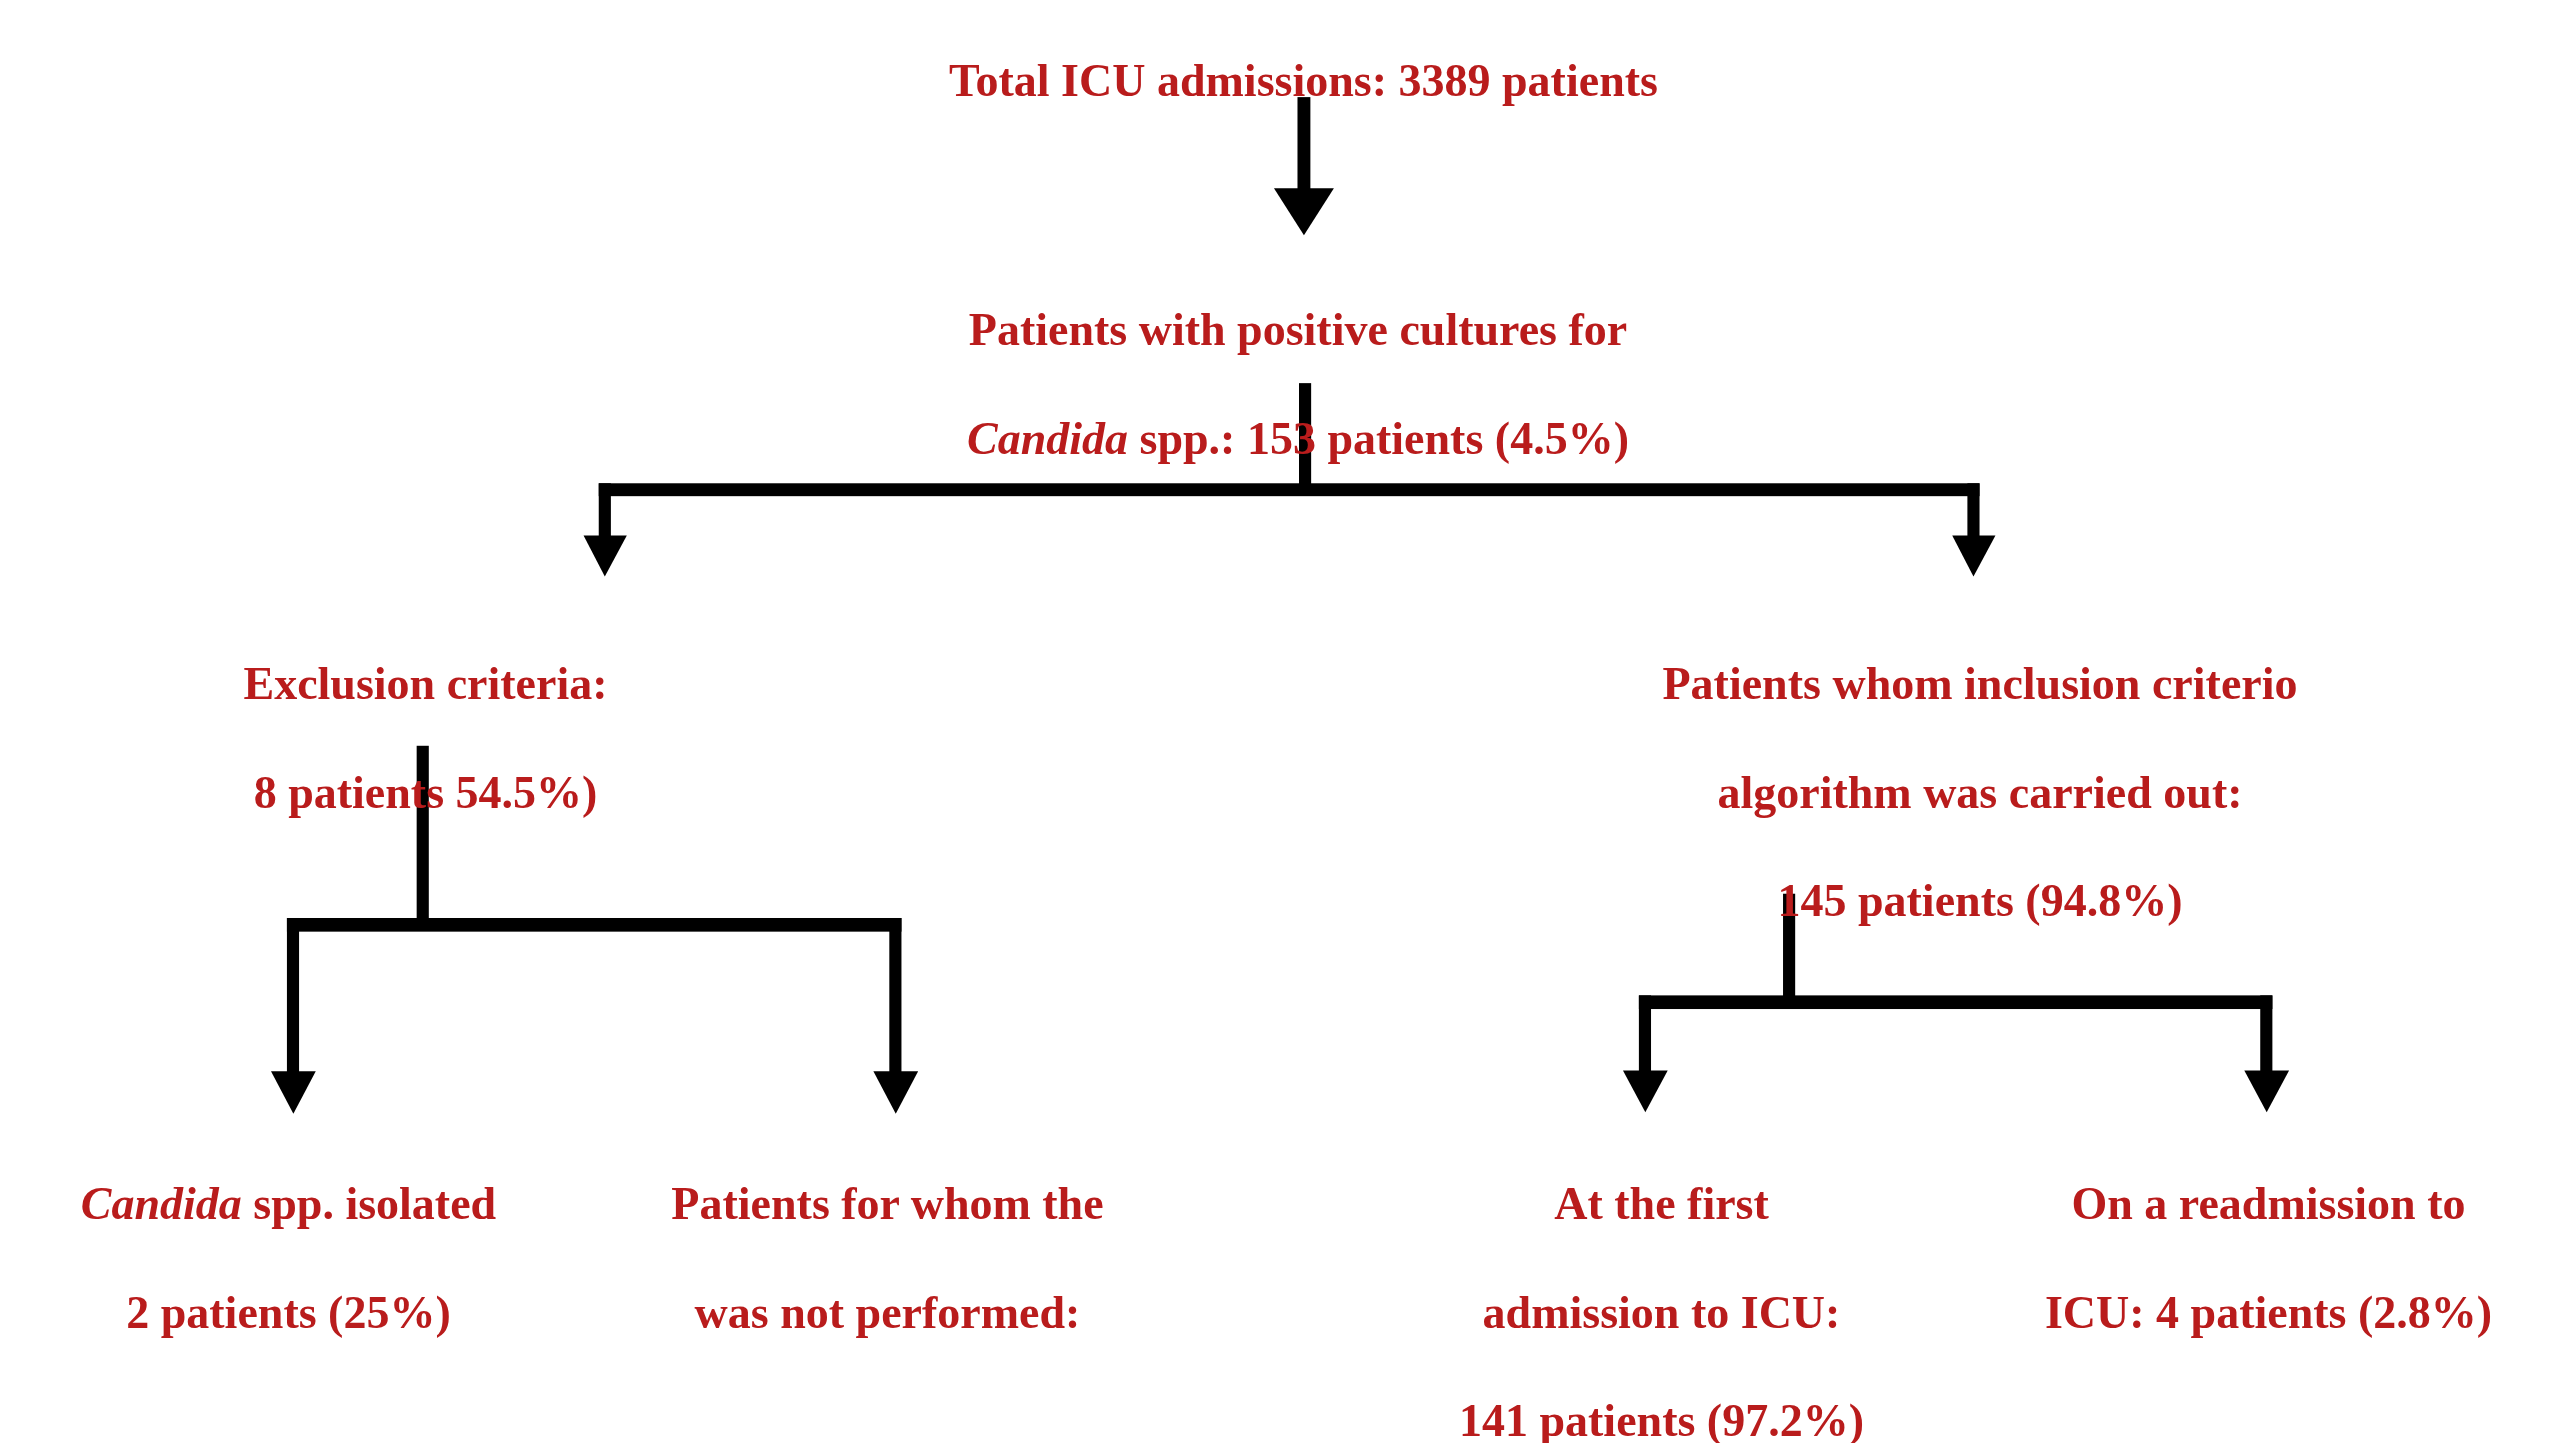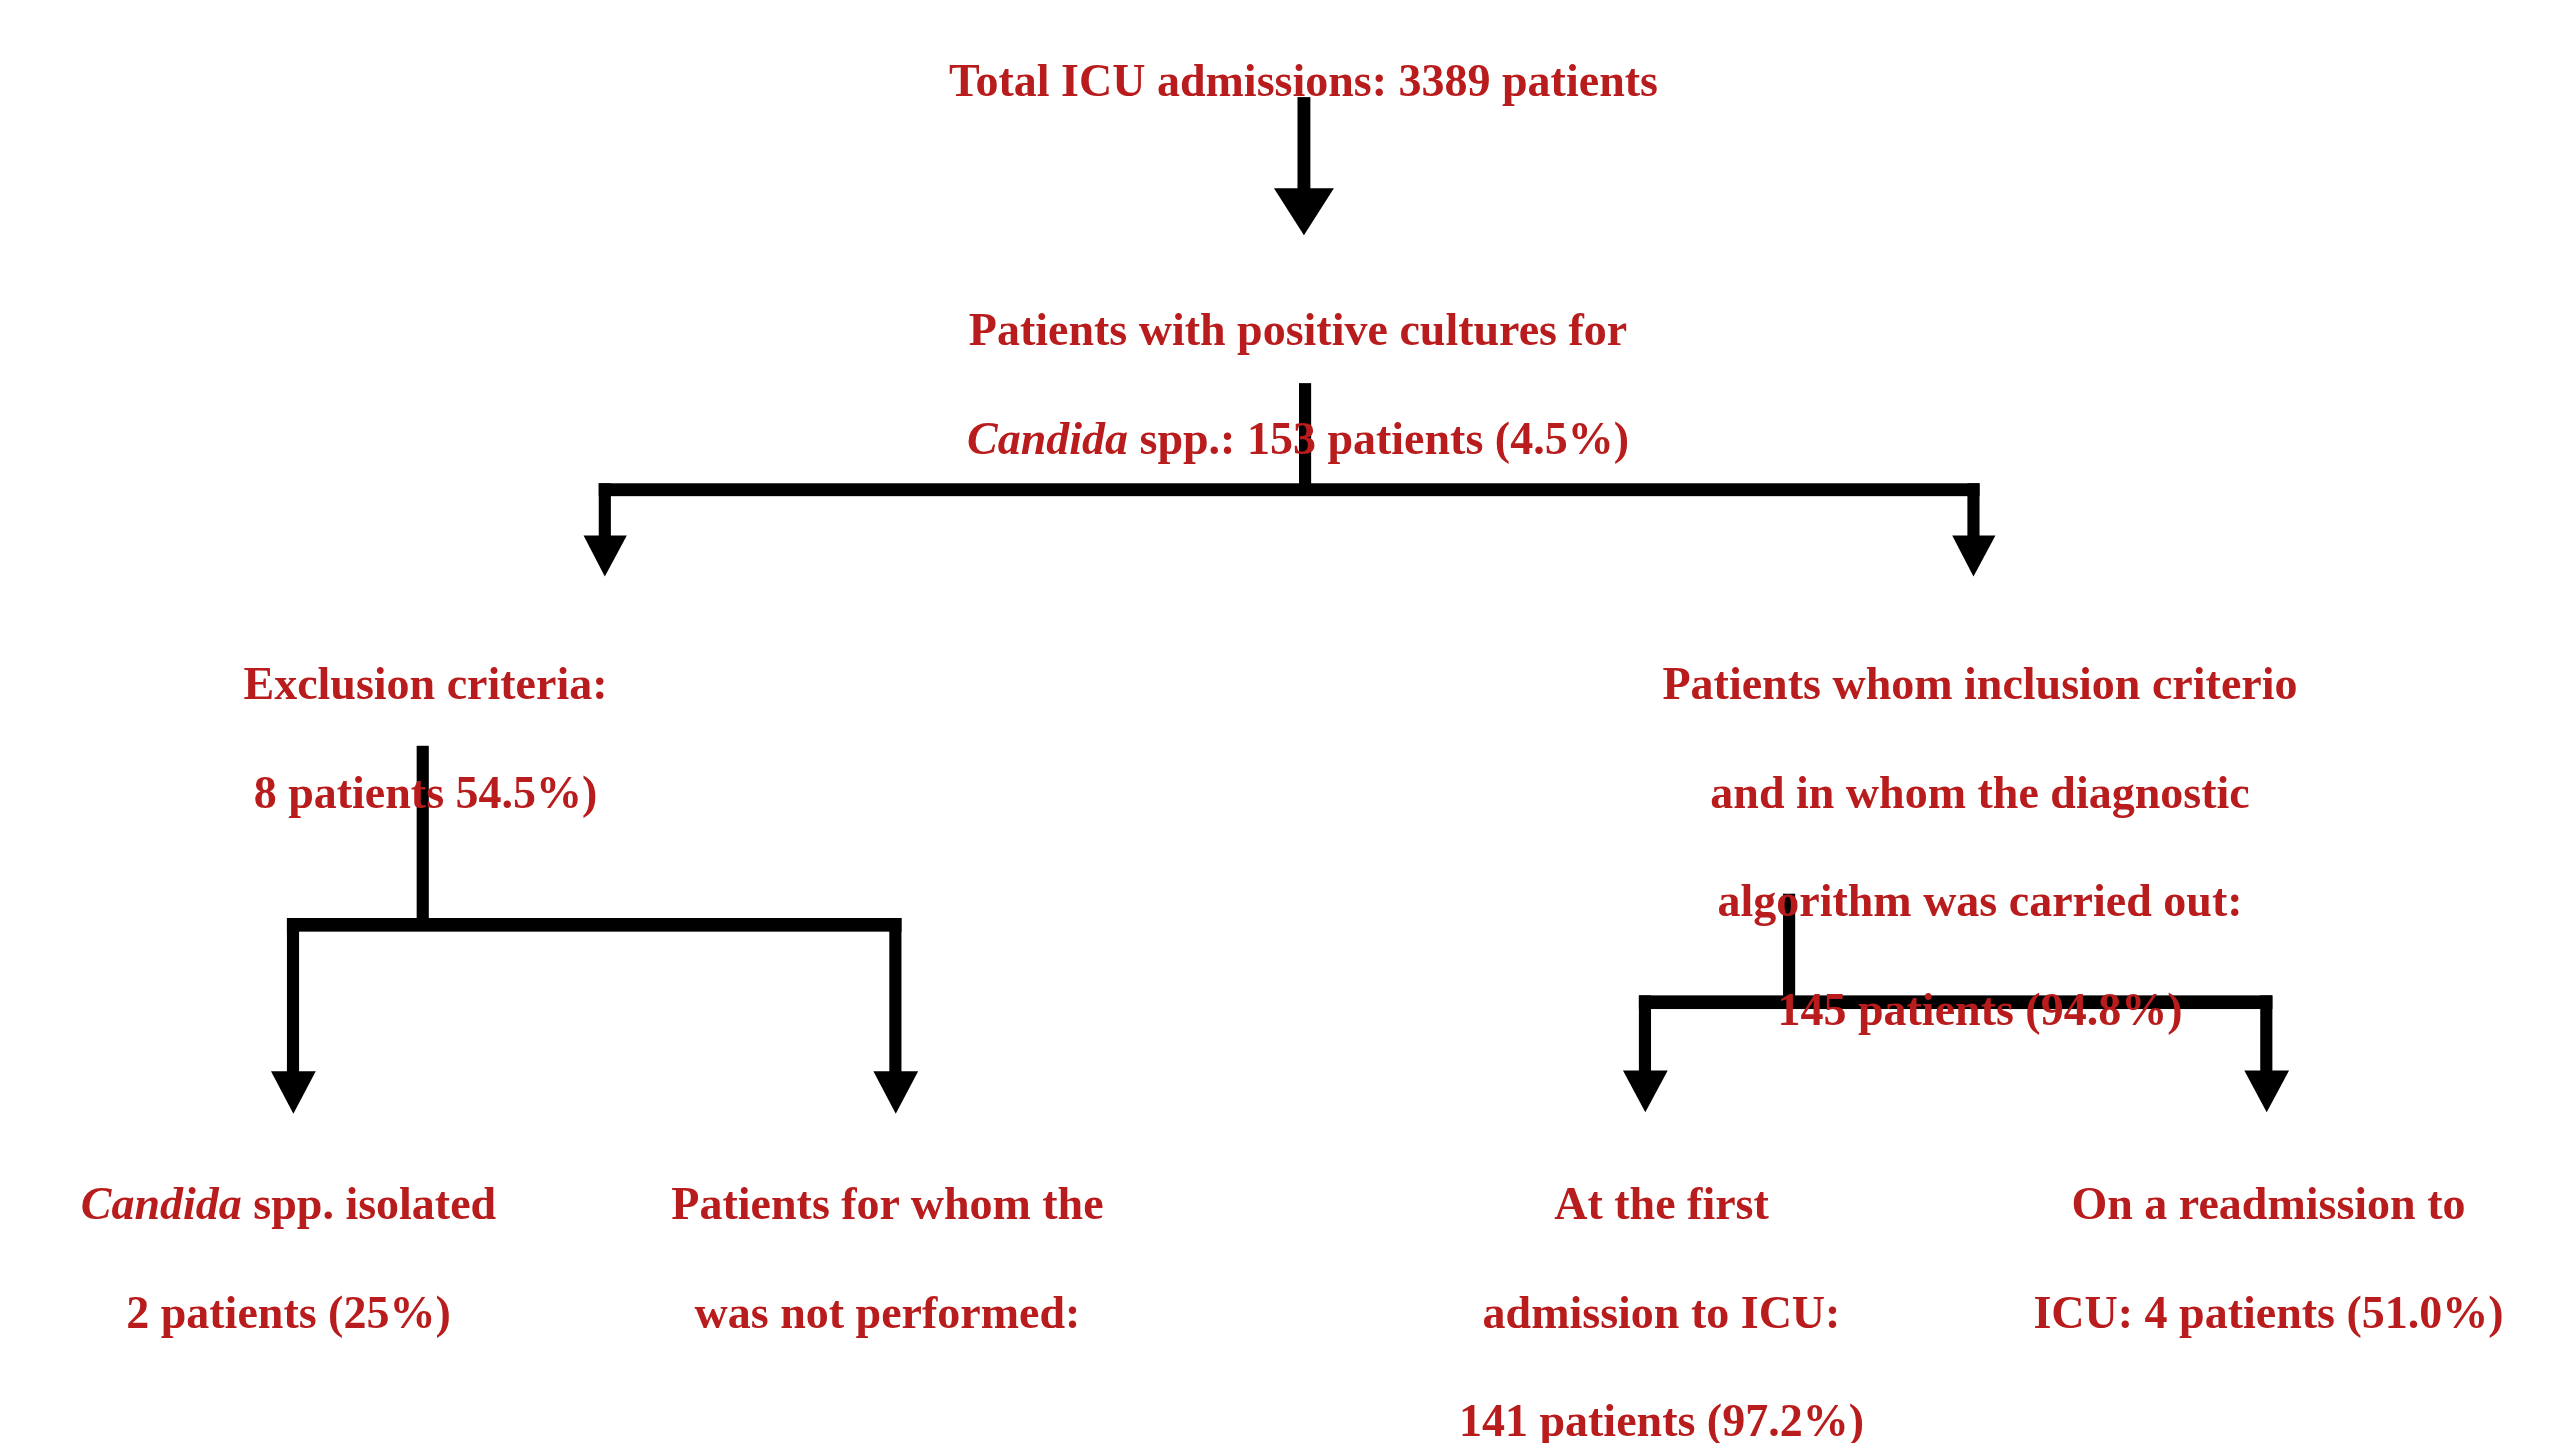--- a/index.html
+++ b/index.html
@@ -111,21 +111,20 @@
     <span class="ln"><em class="it">Candida</em><span> spp.: 153 patients (4.5%)</span></span>
   </div>
 
   <div class="node" id="node-exclusion">
     <span class="ln">Exclusion criteria:</span>
     <span class="ln">8 patients 54.5%)</span>
   </div>
 
   <div class="node" id="node-inclusion">
     <span class="ln">Patients whom inclusion criterio</span>
-    <span class="ln">and in whom the diagnostic</span>
     <span class="ln">algorithm was carried out:</span>
     <span class="ln">145 patients (94.8%)</span>
   </div>
 
   <div class="node" id="leaf-candida">
     <span class="ln"><em class="it">Candida</em><span> spp. isolated</span></span>
     <span class="ln">2 patients (25%)</span>
   </div>
 
   <div class="node" id="leaf-noalgorithm">
@@ -135,17 +134,17 @@
   </div>
 
   <div class="node" id="leaf-firstadm">
     <span class="ln">At the first</span>
     <span class="ln">admission to ICU:</span>
     <span class="ln">141 patients (97.2%)</span>
   </div>
 
   <div class="node" id="leaf-readmission">
     <span class="ln">On a readmission to</span>
-    <span class="ln">ICU: 4 patients (51.0%)</span>
+    <span class="ln">ICU: 4 patients (2.8%)</span>
   </div>
 
 </div>
 
 
 </body></html>

